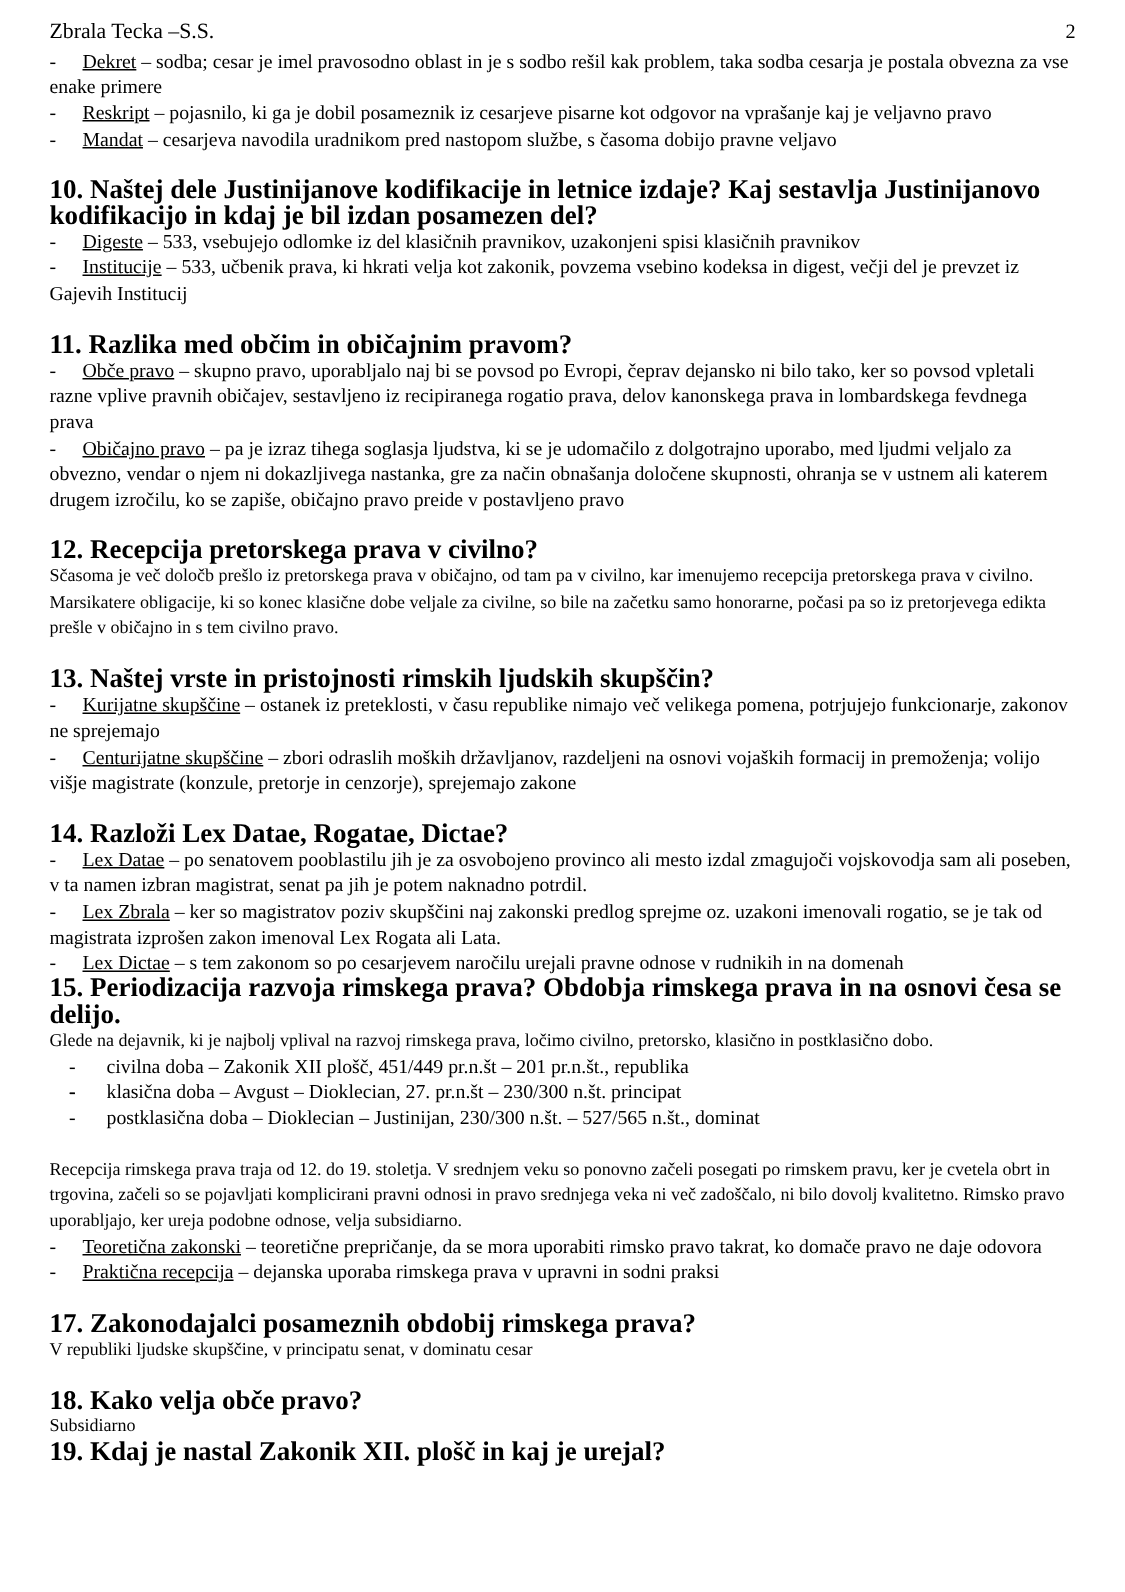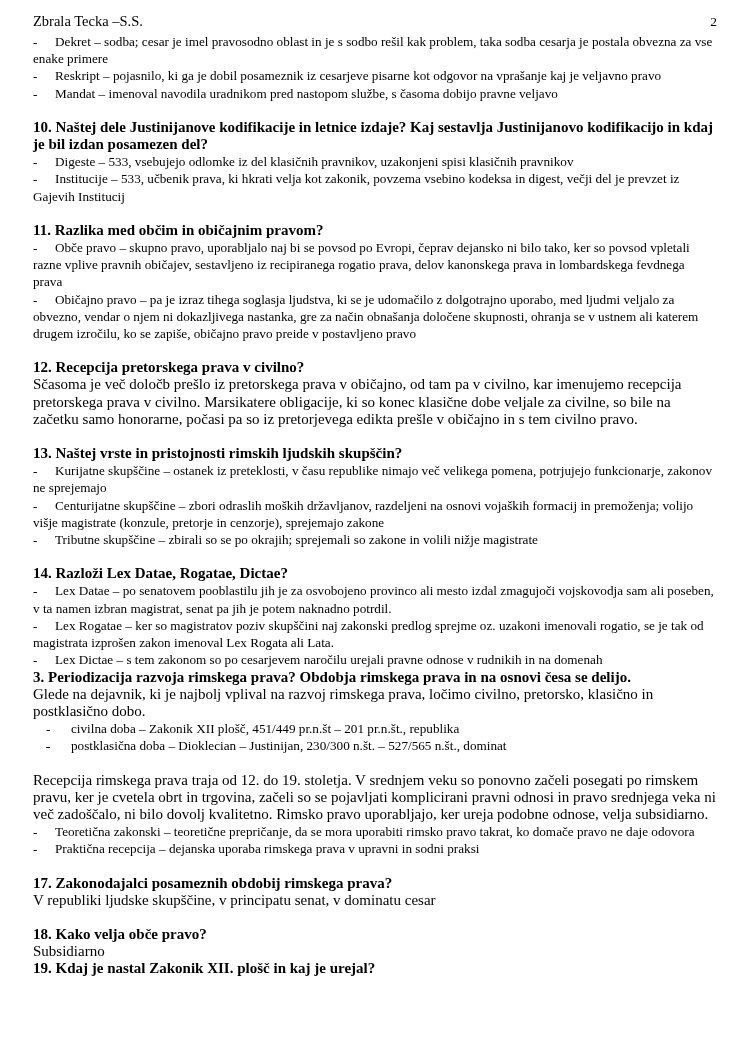--- a/index.html
+++ b/index.html
@@ -33,26 +33,26 @@
   .page-number { font-size: 13.5px; }
 
   .body-text {
     font-size: 13.2px;
     line-height: 17.2px;
     text-align: left;
   }
 
   .heading {
     font-weight: bold;
-    font-size: 15px;
+    font-size: 18px;
     line-height: 17.2px;
     margin: 0;
   }
   .para {
-    font-size: 15px;
+    font-size: 12px;
     line-height: 17.2px;
     margin: 0;
     font-family: Liberation Serif, serif;
   }
   .spacer { height: 17px; }
 
   ul.dash-list {
     list-style: none;
     margin: 0;
     padding: 0;
@@ -69,20 +69,21 @@
     left: 2px;
     top: 0;
   }
   ul.dash-list.deep > li {
     padding-left: 38px;
   }
   ul.dash-list.deep > li .dash {
     left: 13px;
   }
   .term {
+    text-decoration: underline;
   }
   
   ul.dash-list > li.flushwrap {
     padding-left: 0;
     text-indent: 0;
   }
   ul.dash-list > li.flushwrap .dash {
     position: static;
     display: inline-block;
     width: 22px;
@@ -101,21 +102,21 @@
   <div class="body-text">
 
     <ul class="dash-list">
       <li class="flushwrap">
         <span class="dash">-</span><span class="term">Dekret</span><span> – sodba; cesar je imel pravosodno oblast in je s sodbo rešil kak problem, taka sodba cesarja je postala obvezna za vse enake primere</span>
       </li>
       <li class="flushwrap">
         <span class="dash">-</span><span class="term">Reskript</span><span> – pojasnilo, ki ga je dobil posameznik iz cesarjeve pisarne kot odgovor na vprašanje kaj je veljavno pravo</span>
       </li>
       <li class="flushwrap">
-        <span class="dash">-</span><span class="term">Mandat</span><span> – imenoval navodila uradnikom pred nastopom službe, s časoma dobijo pravne veljavo</span>
+        <span class="dash">-</span><span class="term">Mandat</span><span> – cesarjeva navodila uradnikom pred nastopom službe, s časoma dobijo pravne veljavo</span>
       </li>
     </ul>
 
     <div class="spacer"></div>
 
     <p class="heading">10. Naštej dele Justinijanove kodifikacije in letnice izdaje? Kaj sestavlja Justinijanovo kodifikacijo in kdaj je bil izdan posamezen del?</p>
     <ul class="dash-list">
       <li class="flushwrap">
         <span class="dash">-</span><span class="term">Digeste</span><span> – 533, vsebujejo odlomke iz del klasičnih pravnikov, uzakonjeni spisi klasičnih pravnikov</span>
       </li>
@@ -144,51 +145,48 @@
     <div class="spacer"></div>
 
     <p class="heading">13. Naštej vrste in pristojnosti rimskih ljudskih skupščin?</p>
     <ul class="dash-list">
       <li class="flushwrap">
         <span class="dash">-</span><span class="term">Kurijatne skupščine</span><span> – ostanek iz preteklosti, v času republike nimajo več velikega pomena, potrjujejo funkcionarje, zakonov ne sprejemajo</span>
       </li>
       <li class="flushwrap">
         <span class="dash">-</span><span class="term">Centurijatne skupščine</span><span> – zbori odraslih moških državljanov, razdeljeni na osnovi vojaških formacij in premoženja; volijo višje magistrate (konzule, pretorje in cenzorje), sprejemajo zakone</span>
       </li>
-      <li class="flushwrap">
-        <span class="dash">-</span><span class="term">Tributne skupščine</span><span> – zbirali so se po okrajih; sprejemali so zakone in volili nižje magistrate</span>
-      </li>
     </ul>
 
     <div class="spacer"></div>
 
     <p class="heading">14. Razloži Lex Datae, Rogatae, Dictae?</p>
     <ul class="dash-list">
       <li class="flushwrap">
         <span class="dash">-</span><span class="term">Lex Datae</span><span> – po senatovem pooblastilu jih je za osvobojeno provinco ali mesto izdal zmagujoči vojskovodja sam ali poseben, v ta namen izbran magistrat, senat pa jih je potem naknadno potrdil.</span>
       </li>
       <li class="flushwrap">
-        <span class="dash">-</span><span class="term">Lex Rogatae</span><span> – ker so magistratov poziv skupščini naj zakonski predlog sprejme oz. uzakoni imenovali rogatio, se je tak od magistrata izprošen zakon imenoval Lex Rogata ali Lata.</span>
+        <span class="dash">-</span><span class="term">Lex Zbrala</span><span> – ker so magistratov poziv skupščini naj zakonski predlog sprejme oz. uzakoni imenovali rogatio, se je tak od magistrata izprošen zakon imenoval Lex Rogata ali Lata.</span>
       </li>
       <li class="flushwrap">
         <span class="dash">-</span><span class="term">Lex Dictae</span><span> – s tem zakonom so po cesarjevem naročilu urejali pravne odnose v rudnikih in na domenah</span>
       </li>
     </ul>
 
-    <p class="heading">3. Periodizacija razvoja rimskega prava? Obdobja rimskega prava in na osnovi česa se delijo.</p>
+    <p class="heading">15. Periodizacija razvoja rimskega prava? Obdobja rimskega prava in na osnovi česa se delijo.</p>
     <p class="para">Glede na dejavnik, ki je najbolj vplival na razvoj rimskega prava, ločimo civilno, pretorsko, klasično in postklasično dobo.</p>
     <ul class="dash-list deep">
       <li>
         <span class="dash">-</span><span>civilna doba – Zakonik XII plošč, 451/449 pr.n.št – 201 pr.n.št., republika</span>
       </li>
       <li>
         <span class="dash">-</span>
       </li>
       <li>
-        <span class="dash">-</span>
+        <span class="dash">-</span><span>klasična doba – Avgust – Dioklecian, 27. pr.n.št – 230/300 n.št. principat</span>
       </li>
       <li>
         <span class="dash">-</span><span>postklasična doba – Dioklecian – Justinijan, 230/300 n.št. – 527/565 n.št., dominat</span>
       </li>
     </ul>
 
     <div class="spacer"></div>
 
     <p class="para">Recepcija rimskega prava traja od 12. do 19. stoletja. V srednjem veku so ponovno začeli posegati po rimskem pravu, ker je cvetela obrt in trgovina, začeli so se pojavljati komplicirani pravni odnosi in pravo srednjega veka ni več zadoščalo, ni bilo dovolj kvalitetno. Rimsko pravo uporabljajo, ker ureja podobne odnose, velja subsidiarno.</p>
     <ul class="dash-list">

